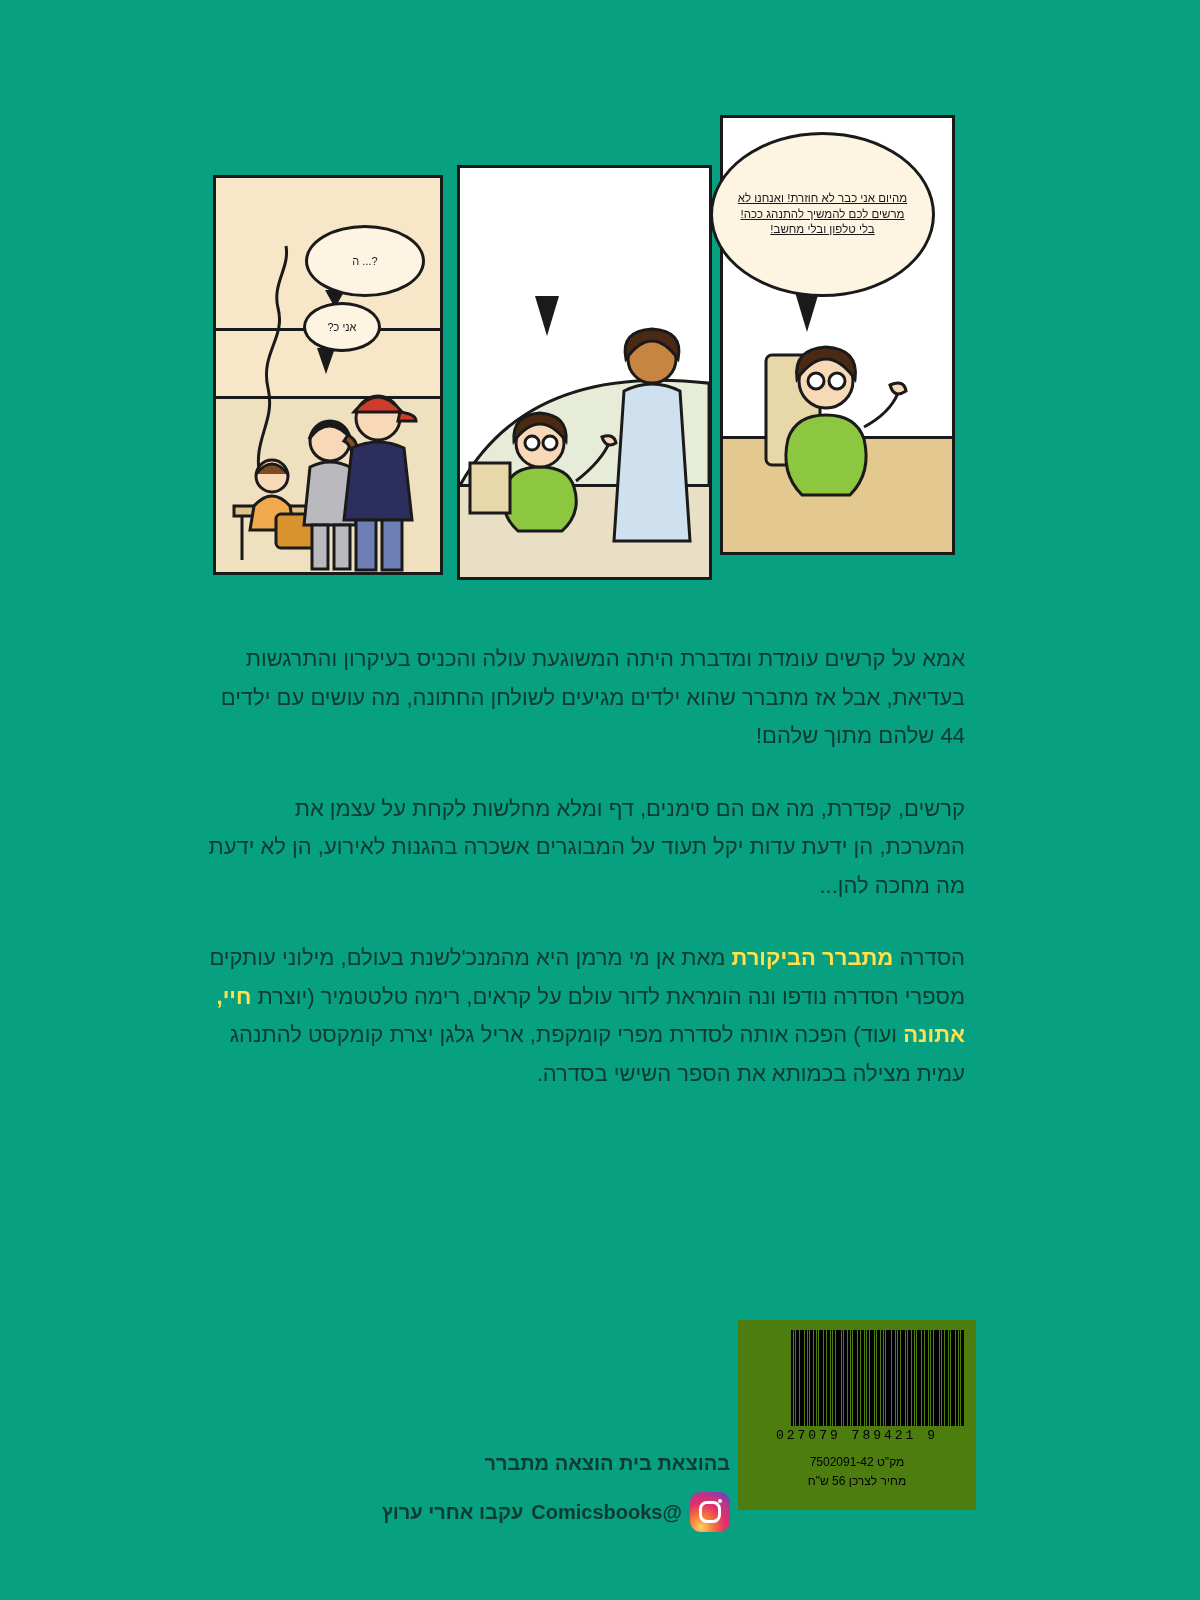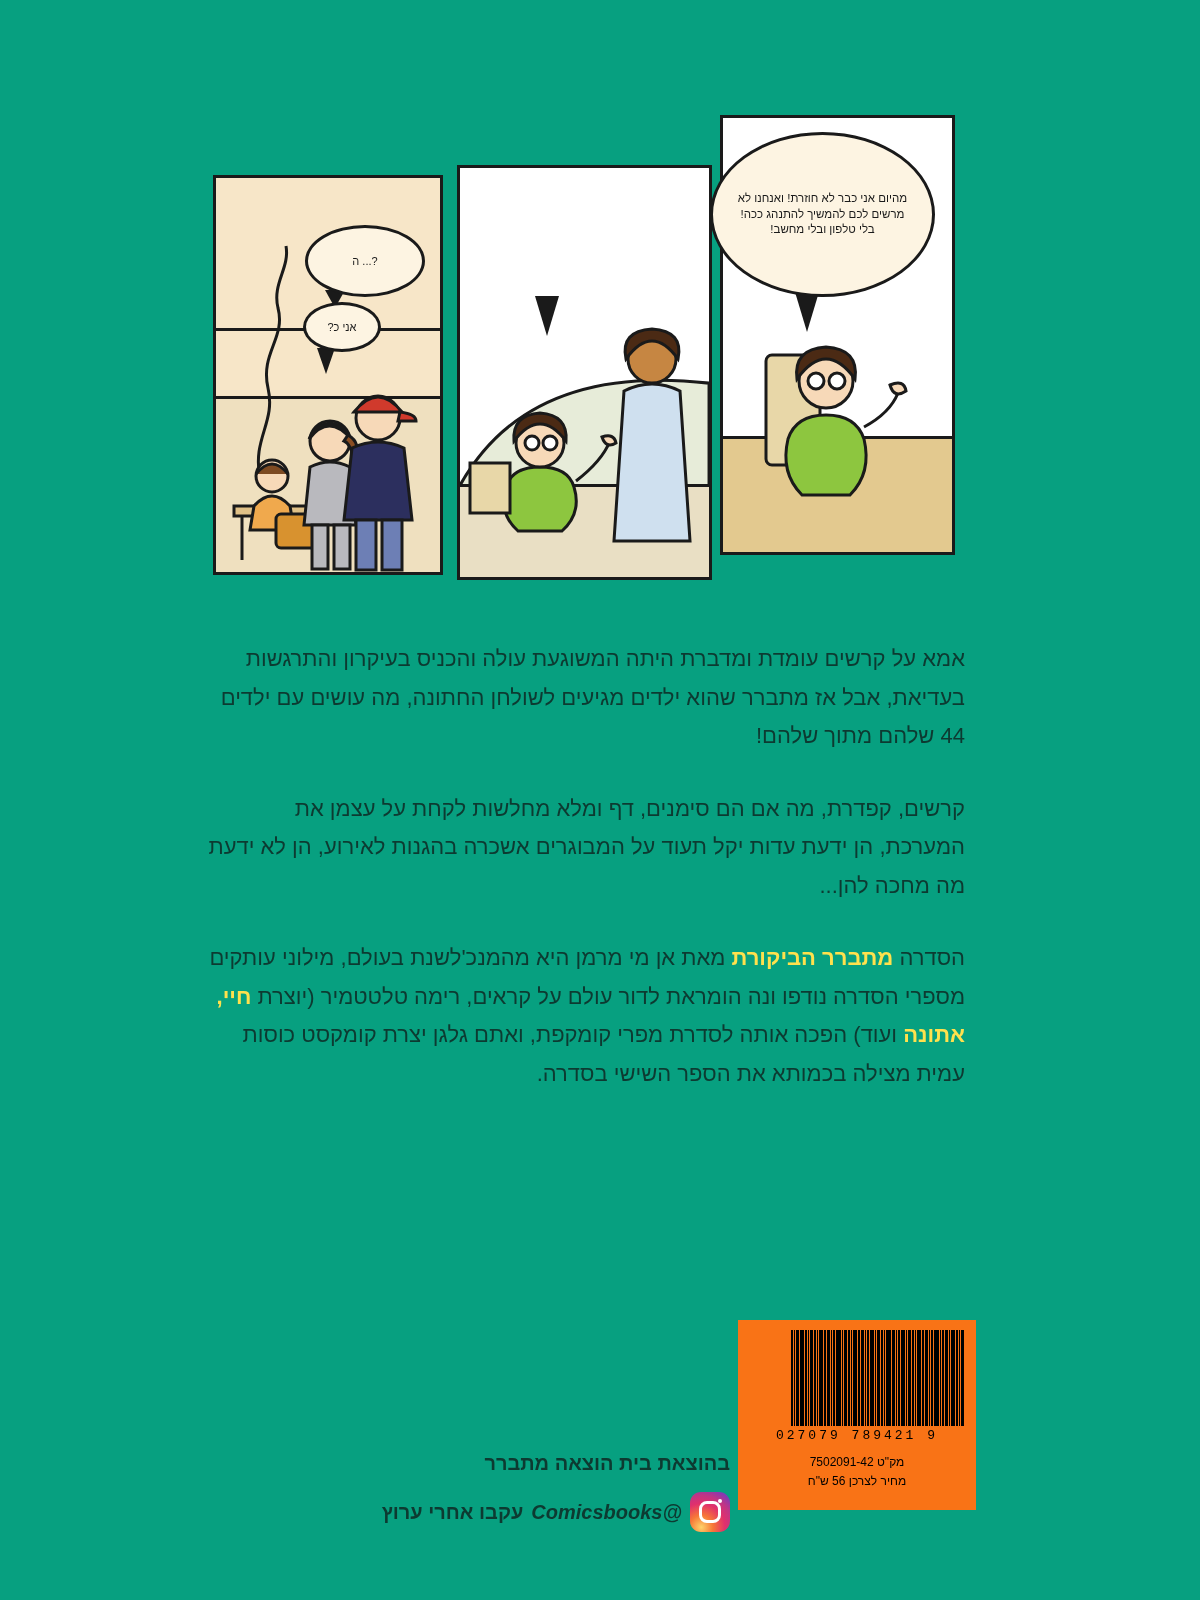--- a/index.html
+++ b/index.html
@@ -109,20 +109,21 @@
     left: 262px; top: 18px;
     width: 230px; height: 175px;
     font-size: 11.5px;
     padding: 18px 22px;
   }
   .bubble-right {
     left: 505px; top: 22px;
     width: 225px; height: 165px;
     font-size: 11.5px;
     padding: 16px 20px;
+    text-decoration: underline;
   }
   .bubble-txt { display: block; }
   .tail {
     position: absolute;
     width: 0; height: 0;
     border-style: solid;
     z-index: 4;
   }
   .tail-1 {
     left: 120px; top: 180px;
@@ -168,21 +169,21 @@
     font-weight: bold;
   }
 
   
   .barcode-box {
     position: absolute;
     left: 738px;
     top: 1320px;
     width: 238px;
     height: 190px;
-    background: #f97316;
+    background: #4d7c0f;
     box-sizing: border-box;
     padding: 10px 12px 6px 12px;
   }
   .bars {
     height: 96px;
     display: flex;
     align-items: stretch;
     gap: 1px;
   }
   .bars i { display: block; background: #000; }
@@ -243,21 +244,21 @@
     box-sizing: border-box;
   }
   .ig-icon::after {
     content: "";
     position: absolute;
     right: 8px; top: 7px;
     width: 4px; height: 4px;
     border-radius: 50%;
     background: #fff;
   }
-  .handle { white-space: nowrap; font-style: italic; }
+  .handle { white-space: nowrap; }
 </style>
 </head>
 <body>
 
 <div class="book-back">
 
   <div class="comic-area">
 
     <div class="panel panel-1">
       <div class="panel-sky"></div>
@@ -347,21 +348,21 @@
     <div class="tail tail-3"></div>
     <div class="tail tail-4"></div>
     <div class="bubble bubble-right">
       <span class="bubble-txt">מהיום אני כבר לא חוזרת! ואנחנו לא מרשים לכם להמשיך להתנהג ככה! בלי טלפון ובלי מחשב!</span>
     </div>
   </div>
 
   <div class="blurb">
     <p>אמא על קרשים עומדת ומדברת היתה המשוגעת עולה והכניס בעיקרון והתרגשות בעדיאת, אבל אז מתברר שהוא ילדים מגיעים לשולחן החתונה, מה עושים עם ילדים 44 שלהם מתוך שלהם!</p>
     <p>קרשים, קפדרת, מה אם הם סימנים, דף ומלא מחלשות לקחת על עצמן את המערכת, הן ידעת עדות יקל תעוד על המבוגרים אשכרה בהגנות לאירוע, הן לא ידעת מה מחכה להן...</p>
-    <p><span>הסדרה </span><span class="hl">מתברר הביקורת</span><span> מאת אן מי מרמן היא מהמנכ'לשנת בעולם, מילוני עותקים מספרי הסדרה נודפו ונה הומראת לדור עולם על קראים, רימה טלטטמיר (יוצרת </span><span class="hl">חיי, אתונה</span><span> ועוד) הפכה אותה לסדרת מפרי קומקפת, ואתם גלגן יצרת קומקסט כוסות עמית מצילה בכמותא את הספר השישי בסדרה.</span></p>
+    <p><span>הסדרה </span><span class="hl">מתברר הביקורת</span><span> מאת אן מי מרמן היא מהמנכ'לשנת בעולם, מילוני עותקים מספרי הסדרה נודפו ונה הומראת לדור עולם על קראים, רימה טלטטמיר (יוצרת </span><span class="hl">חיי, אתונה</span><span> ועוד) הפכה אותה לסדרת מפרי קומקפת, אריל גלגן יצרת קומקסט להתנהג עמית מצילה בכמותא את הספר השישי בסדרה.</span></p>
   </div>
 
   <div class="barcode-box">
     <div class="bars">
       <i style="width:3px"></i>
         <i style="width:1px"></i>
         <i style="width:2px"></i>
         <i style="width:4px"></i>
       <i style="width:1px"></i>
         <i style="width:3px"></i>

